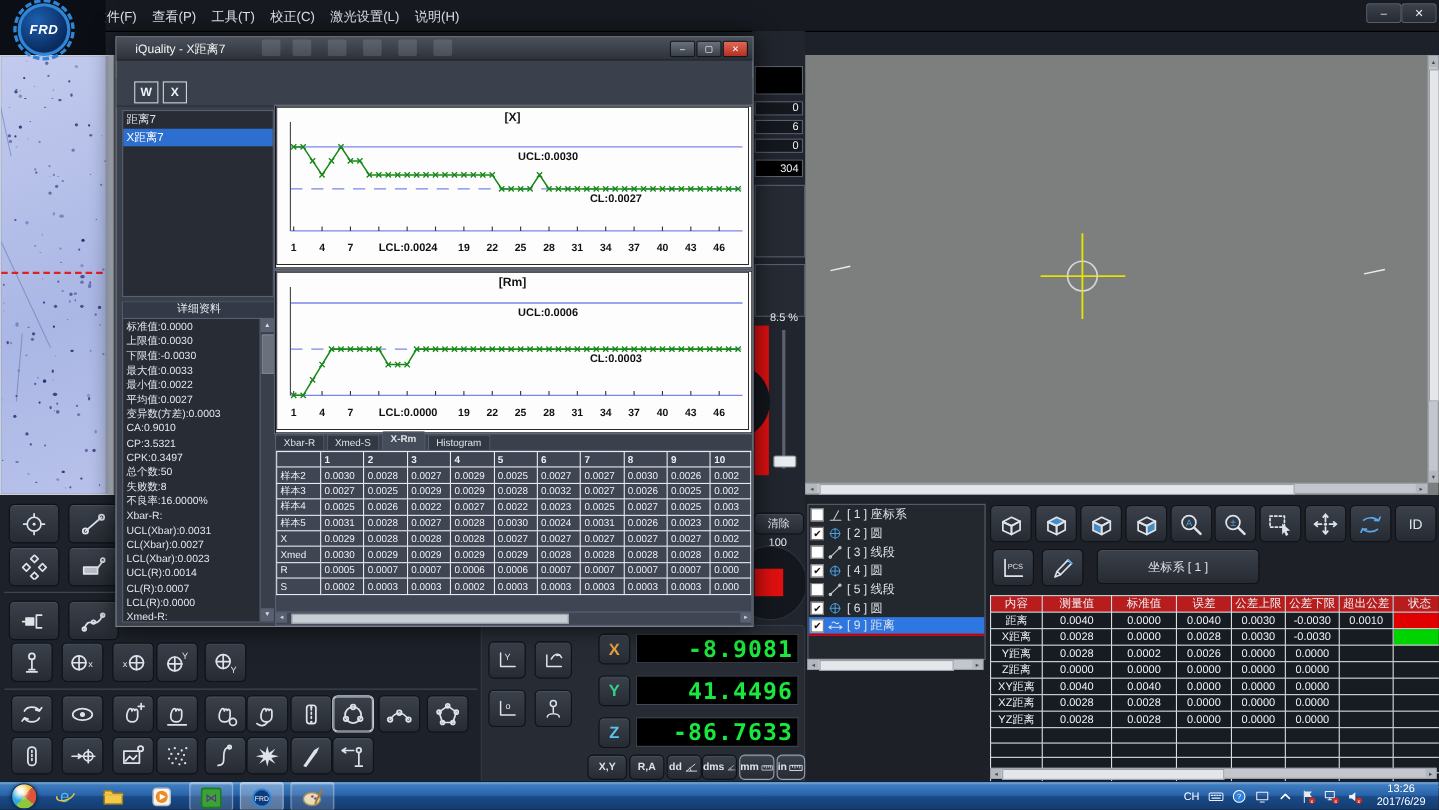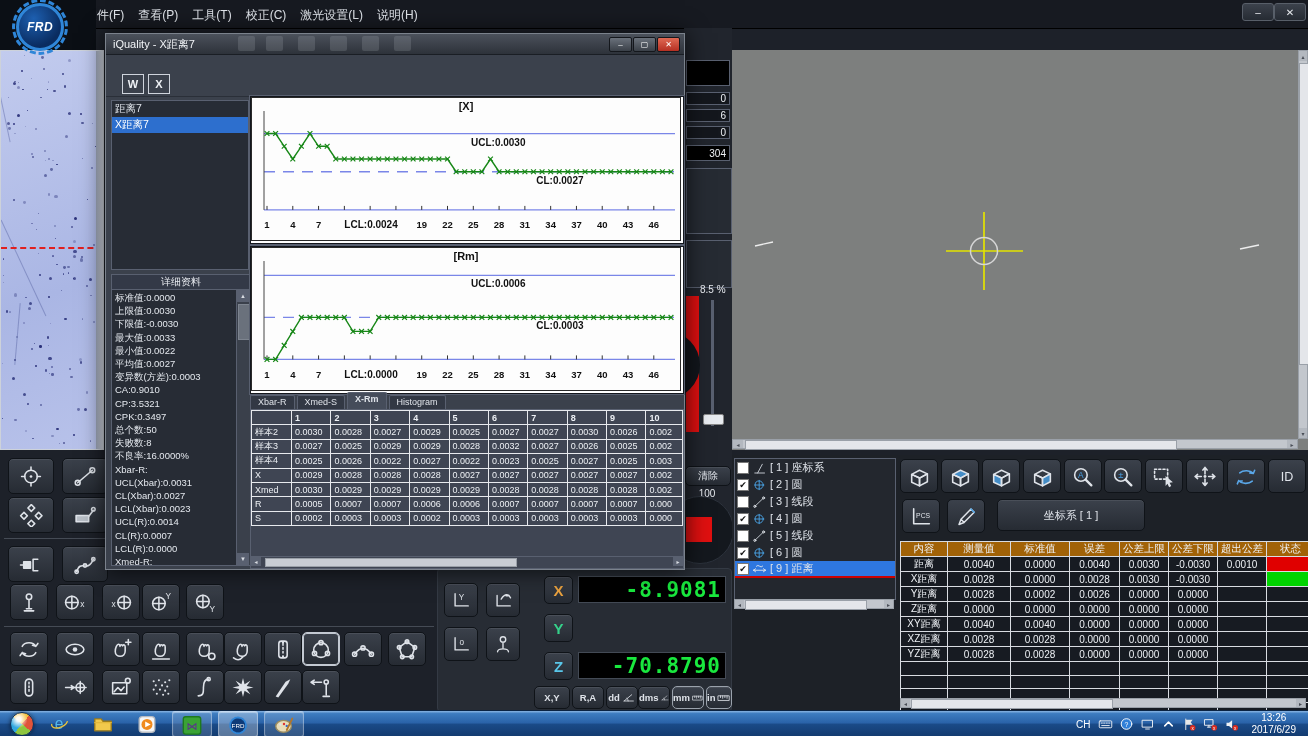--- a/index.html
+++ b/index.html
@@ -37,21 +37,21 @@
   #viewport{left:732px;top:50px;width:576px;height:400px;background:#7d7f7e;z-index:1;overflow:hidden}
   .vscroll,.hscroll{position:absolute;background:#c3c7cd;border:1px solid #9aa0a8;box-sizing:border-box}
   .scroll-thumb{position:absolute;background:#e4e6ea;border:1px solid #9aa0a8}
   .scroll-arrow{position:absolute;background:#b3b8bf;color:#4a4f57;font-size:6px;display:flex;
       align-items:center;justify-content:center}
   
   #iq{left:105px;top:33px;width:580px;height:537px;z-index:50;background:#3b414c;
       border:1px solid #7b828c;box-shadow:0 0 22px rgba(0,0,0,.75);box-sizing:border-box}
   #iq-title{position:absolute;left:0;top:0;width:100%;height:20px;
       background:linear-gradient(#4b515b,#2d323a);border-bottom:1px solid #1a1e24;overflow:hidden}
-  #iq-title-text{position:absolute;left:7px;top:3px;font-size:11px;color:#f2f4f7}
+  #iq-title-text{position:absolute;left:17px;top:3px;font-size:11px;color:#f2f4f7}
   .iq-ghost{position:absolute;top:2px;width:17px;height:15px;background:#cfd4dc;opacity:.16;border-radius:2px}
   .iq-wbtn{position:absolute;top:3px;width:21px;height:13px;border:1px solid #14171c;border-radius:2px;
       background:linear-gradient(#6a717b,#3a4048);color:#fff;font-size:8px;display:flex;align-items:center;
       justify-content:center;cursor:pointer}
   .iq-wbtn.close{background:linear-gradient(#e06a54,#b52f22)}
   #iq-menubar{position:absolute;left:0;top:20px;width:100%;height:17px;background:#343a45;
       border-bottom:1px solid #20242c}
   #iq-toolbar{position:absolute;left:0;top:37px;width:100%;height:25px;background:#3b414c;
       border-bottom:1px solid #2a2f38}
   .iq-tbtn{position:absolute;top:3px;width:20px;height:18px;border:1px solid #cfd4dc;background:#3b414c;
@@ -100,21 +100,21 @@
   .cb{width:10px;height:10px;background:#fff;border:1px solid #777;font-size:9px;line-height:10px;
       color:#111;text-align:center;flex:none}
   #csyslist{position:absolute;left:2px;top:158px;width:160px;height:94px;background:#23272e;
       border:1px solid #596070;font-size:11px}
   #rt-icons{position:absolute;left:168px;top:4px;width:406px;height:34px;display:flex;justify-content:space-between}
   .rt-btn{position:relative;width:36px;height:32px;background:linear-gradient(180deg,#3b414b,#262b33);
       border:1px solid #0f1318;border-radius:5px;display:flex;align-items:center;justify-content:center;cursor:pointer}
   #res-table{position:absolute;left:168px;top:86px;width:406px;border-collapse:collapse;table-layout:fixed}
   #res-table td{border:1px solid #d9dce2;font-size:10px;color:#eef1f5;height:12.6px;text-align:center;
       padding:0;white-space:nowrap;overflow:hidden;background:#171b22}
-  #res-table tr.hdr td{height:14px;background:#a16207;font-size:10.5px}
+  #res-table tr.hdr td{height:14px;background:#b91c1c;font-size:10.5px}
   
   #taskbar{left:0;top:710px;width:1308px;height:26px;z-index:60;
       background:linear-gradient(#8ab6e4 0%,#3d7cc0 10%,#2a63a9 45%,#1a4a87 52%,#123a6e 100%);
       border-top:1px solid #0a2342;display:flex;align-items:center}
   #start-orb{width:22px;height:22px;margin-left:10px;border-radius:50%;flex:none;cursor:pointer;
       background:radial-gradient(circle at 35% 28%,rgba(255,255,255,.95) 0 10%,rgba(255,255,255,0) 42%),
       conic-gradient(from 40deg,#e0543a 0 25%,#8ec63f 0 50%,#31a8e0 0 75%,#f5c03a 0);
       border:1px solid #0e3058;box-shadow:0 0 4px rgba(0,0,0,.5)}
   .tb-app{width:38px;height:24px;margin-left:6px;border-radius:3px;display:flex;align-items:center;
       justify-content:center;cursor:pointer;flex:none}
@@ -894,20 +894,33 @@
             <td>0.0022</td>
             <td>0.0027</td>
             <td>0.0022</td>
             <td>0.0023</td>
             <td>0.0025</td>
             <td>0.0027</td>
             <td>0.0025</td>
             <td>0.003</td>
           </tr>
           <tr>
+            <td>样本5</td>
+            <td>0.0031</td>
+            <td>0.0028</td>
+            <td>0.0027</td>
+            <td>0.0028</td>
+            <td>0.0030</td>
+            <td>0.0024</td>
+            <td>0.0031</td>
+            <td>0.0026</td>
+            <td>0.0023</td>
+            <td>0.002</td>
+          </tr>
+          <tr>
             <td>X</td>
             <td>0.0029</td>
             <td>0.0028</td>
             <td>0.0028</td>
             <td>0.0028</td>
             <td>0.0027</td>
             <td>0.0027</td>
             <td>0.0027</td>
             <td>0.0027</td>
             <td>0.0027</td>
@@ -990,22 +1003,23 @@
       <span>
         <svg viewBox="0 0 24 22" width="22" height="20" fill="none" stroke="#dfe3e9" stroke-width="1.5" stroke-linecap="round" stroke-linejoin="round">
           <circle cx="12" cy="6" r="3"></circle>
           <path d="M12 9.5 V15 M6 19.5 a6 3.2 0 0 1 12 0"></path>
         </svg>
       </span>
     </div>
     <div class="tile axis-label" style="left:106px;top:7px;width:27px;height:26px;color:#eaa23f">X</div>
           <div class="axis-value" style="top:7px">-8.9081</div>
     <div class="tile axis-label" style="left:106px;top:45px;width:27px;height:26px;color:#35d08a">Y</div>
+          <div class="axis-value" style="top:45px">41.4496</div>
     <div class="tile axis-label" style="left:106px;top:83px;width:27px;height:26px;color:#59c7ea">Z</div>
-          <div class="axis-value" style="top:83px">-70.8790</div>
+          <div class="axis-value" style="top:83px">-86.7633</div>
     <div class="tile unit-btn" style="left:96px;width:34px">X,Y</div>
     <div class="tile unit-btn" style="left:134px;width:30px">R,A</div>
     <div class="tile unit-btn" style="left:168px;width:30px">dd<svg viewBox="0 0 24 22" width="14" height="12" fill="none" stroke="#dfe3e9" stroke-width="1.5" stroke-linecap="round" stroke-linejoin="round">
         <path d="M3 16.5 h17 M3 16.5 L17 5 M10.5 16.5 a7.5 7.5 0 0 0 -2.4-5.4"></path>
       </svg></div>
     <div class="tile unit-btn" style="left:200px;width:30px">dms<svg viewBox="0 0 24 22" width="14" height="12" fill="none" stroke="#dfe3e9" stroke-width="1.5" stroke-linecap="round" stroke-linejoin="round">
         <path d="M3 16.5 h17 M3 16.5 L17 5 M10.5 16.5 a7.5 7.5 0 0 0 -2.4-5.4"></path>
       </svg></div>
     <div class="tile unit-btn" style="left:234px;width:30px;border-color:#9aa2ac">mm<svg viewBox="0 0 24 22" width="14" height="12" fill="none" stroke="#dfe3e9" stroke-width="1.5" stroke-linecap="round" stroke-linejoin="round">
         <rect x="2" y="7" width="20" height="8.5"></rect>

